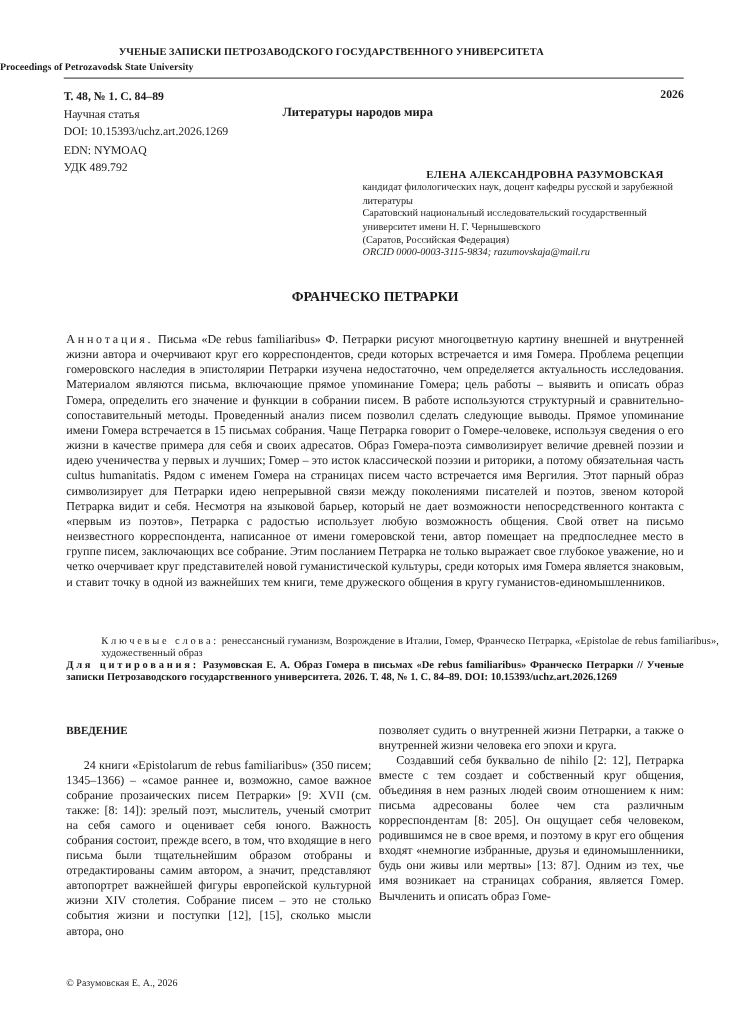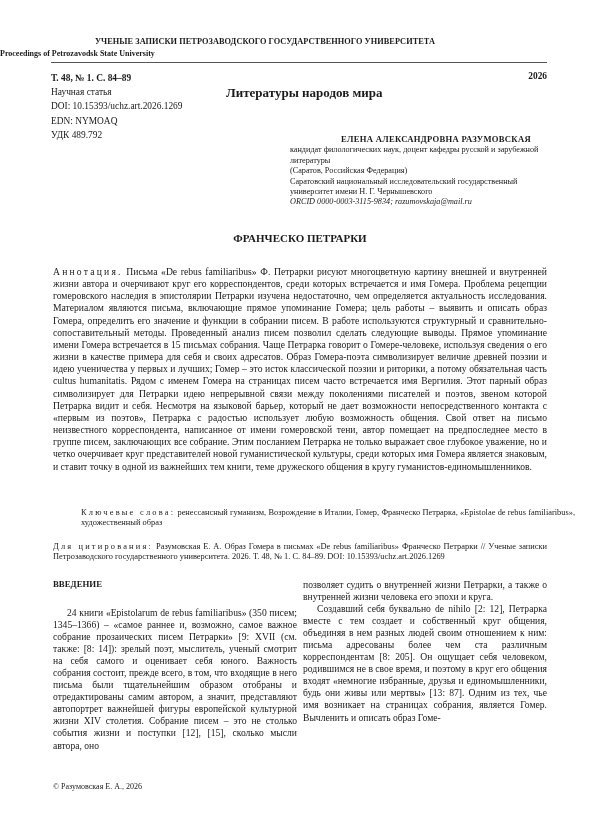--- a/index.html
+++ b/index.html
@@ -5,30 +5,30 @@
   html, body { margin: 0; padding: 0; background: #ffffff; }
   body { width: 600px; height: 820px; position: relative; overflow: hidden;
          font-family: "Liberation Serif", "DejaVu Serif", serif; color: #1a1a1a; }
   .abs { position: absolute; }
   .hdr1 { left: 0; width: 530px; top: 37px; text-align: center; font-weight: bold; font-size: 8.3px; letter-spacing: 0.05px; }
   .hdr2 { left: 0; width: 600px; top: 49px; font-weight: bold; font-size: 8px; }
   .rule { left: 51px; width: 496px; top: 62px; height: 0; border-top: 1px solid #555; }
   .meta { left: 51px; top: 71px; font-size: 9.4px; line-height: 14.2px; }
   .meta .b { font-weight: bold; }
   .year { right: 53px; top: 71px; font-size: 9.4px; font-weight: bold; }
-  .section { left: 226px; top: 85px; font-size: 13px; font-weight: bold; }
+  .section { left: 226px; top: 85px; font-size: 10px; font-weight: bold; }
   .author { left: 290px; width: 266px; top: 134px; font-size: 8.2px; line-height: 10.4px; }
   .author .name { text-align: center; font-weight: bold; font-size: 8.6px; letter-spacing: 0.3px; padding-left: 26px; margin-bottom: 1px; }
   .author .orc { font-style: italic; }
   .title { left: 0; width: 600px; top: 232px; text-align: center; font-weight: bold; font-size: 11px; line-height: 13.6px; }
   .abstract { left: 53px; width: 494px; top: 266px; font-size: 9.65px; line-height: 12.15px; text-align: justify; }
   .abstract p { margin: 0; text-indent: 0; }
   .sp { letter-spacing: 2.2px; }
   .kw { left: 53px; width: 494px; top: 508px; font-size: 8.4px; line-height: 10.4px; text-align: justify; margin-left: 28px; }
-  .cite { left: 53px; width: 494px; top: 542px; font-size: 8.4px; line-height: 10.4px; text-align: justify; }
+  .cite { left: 53px; width: 494px; top: 527px; font-size: 8.4px; line-height: 10.4px; text-align: justify; font-weight: bold; }
   .intro { left: 53px; top: 579px; font-size: 8.8px; font-weight: bold; }
   .col { width: 244px; font-size: 9.6px; line-height: 12.05px; text-align: justify; hyphens: manual; }
   .col p { margin: 0; }
   .col .ind { text-indent: 14px; }
   .col1 { left: 53px; top: 591px; margin-top: 16px; }
   .col2 { left: 303px; top: 579px; }
   .copy { left: 53px; top: 782px; font-size: 8px; }
 </style>
 </head>
 <body>
@@ -43,22 +43,22 @@
   <div>DOI: 10.15393/uchz.art.2026.1269</div>
   <div>EDN: NYMOAQ</div>
   <div>УДК 489.792</div>
 </div>
 <div class="abs year">2026</div>
 <div class="abs section">Литературы народов мира</div>
 
 <div class="abs author">
   <div class="name">ЕЛЕНА АЛЕКСАНДРОВНА РАЗУМОВСКАЯ</div>
   <div>кандидат филологических наук, доцент кафедры русской и зарубежной литературы</div>
+  <div>Саратовский национальный исследовательский государственный университет имени Н. Г. Чернышевского</div>
   <div>(Саратов, Российская Федерация)</div>
-  <div>Саратовский национальный исследовательский государственный университет имени Н. Г. Чернышевского</div>
   <div class="orc">ORCID 0000-0003-3115-9834; razumovskaja@mail.ru</div>
 </div>
 
 <div class="abs title">
   <div>ФРАНЧЕСКО ПЕТРАРКИ</div>
 </div>
 
 <div class="abs abstract">
   <p><span class="sp">Аннотация.</span>&nbsp;<span>Письма «De rebus familiaribus» Ф. Петрарки рисуют многоцветную картину внешней и внутренней жизни автора и очерчивают круг его корреспондентов, среди которых встречается и имя Гомера. Проблема рецепции гомеровского наследия в эпистолярии Петрарки изучена недостаточно, чем определяется актуальность исследования. Материалом являются письма, включающие прямое упоминание Гомера; цель работы – выявить и описать образ Гомера, определить его значение и функции в собрании писем. В работе используются структурный и сравнительно-сопоставительный методы. Проведенный анализ писем позволил сделать следующие выводы. Прямое упоминание имени Гомера встречается в 15 письмах собрания. Чаще Петрарка говорит о Гомере-человеке, используя сведения о его жизни в качестве примера для себя и своих адресатов. Образ Гомера-поэта символизирует величие древней поэзии и идею ученичества у первых и лучших; Гомер – это исток классической поэзии и риторики, а потому обязательная часть cultus humanitatis. Рядом с именем Гомера на страницах писем часто встречается имя Вергилия. Этот парный образ символизирует для Петрарки идею непрерывной связи между поколениями писателей и поэтов, звеном которой Петрарка видит и себя. Несмотря на языковой барьер, который не дает возможности непосредственного контакта с «первым из поэтов», Петрарка с радостью использует любую возможность общения. Свой ответ на письмо неизвестного корреспондента, написанное от имени гомеровской тени, автор помещает на предпоследнее место в группе писем, заключающих все собрание. Этим посланием Петрарка не только выражает свое глубокое уважение, но и четко очерчивает круг представителей новой гуманистической культуры, среди которых имя Гомера является знаковым, и ставит точку в одной из важнейших тем книги, теме дружеского общения в кругу гуманистов-единомышленников.</span></p>
 </div>

